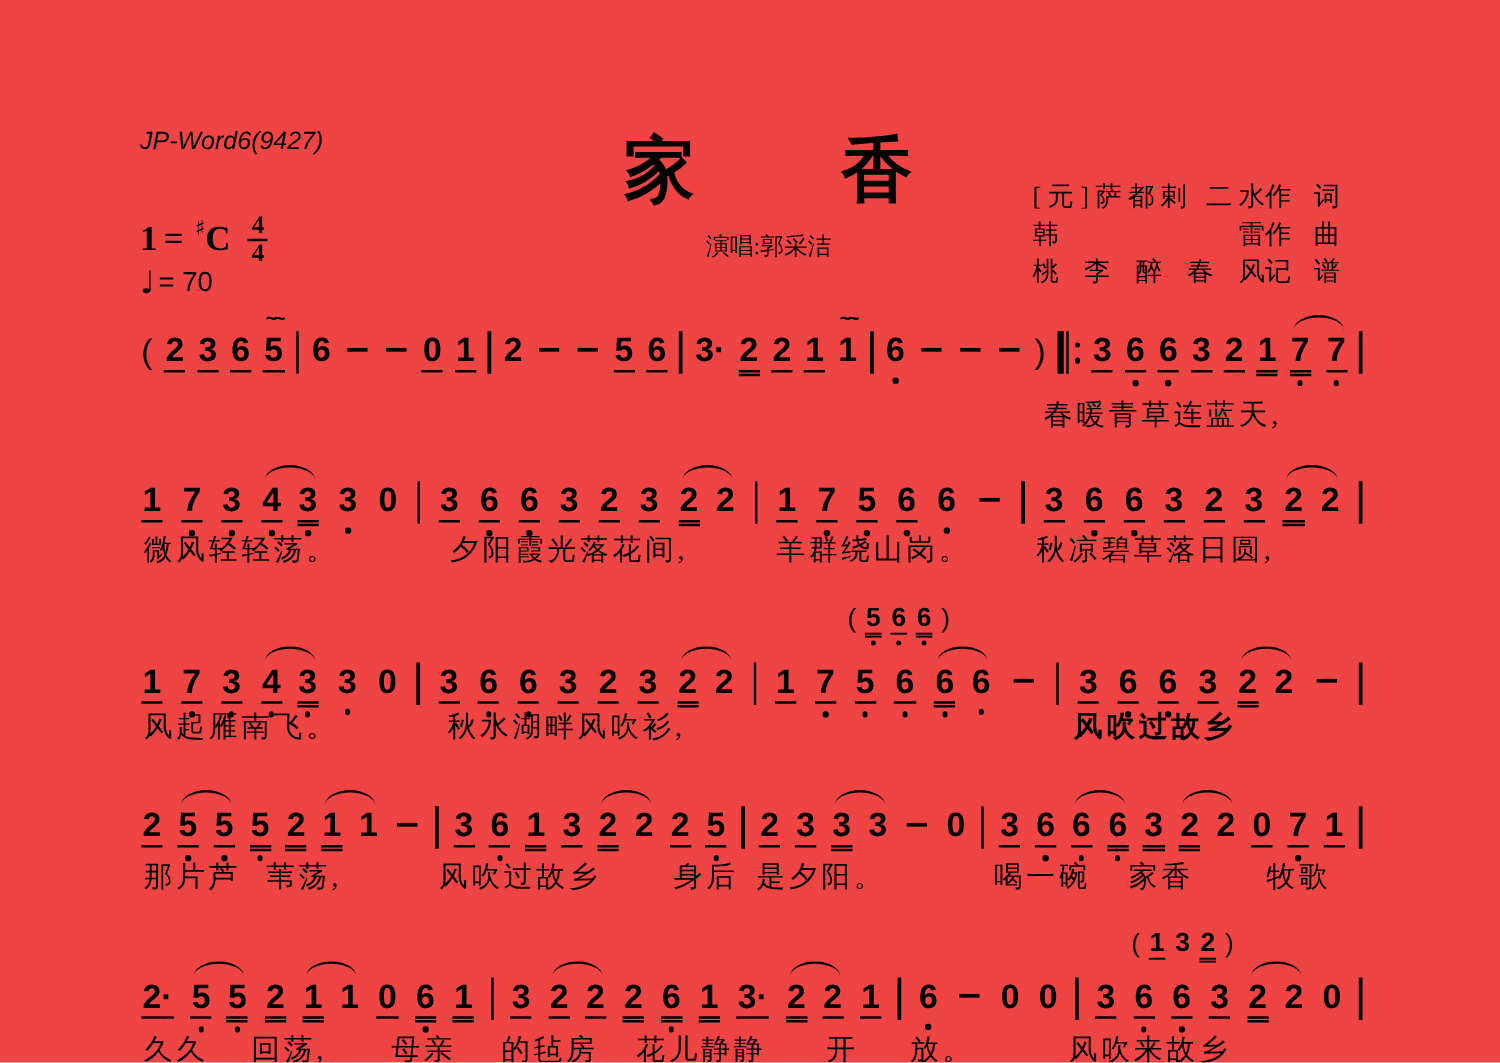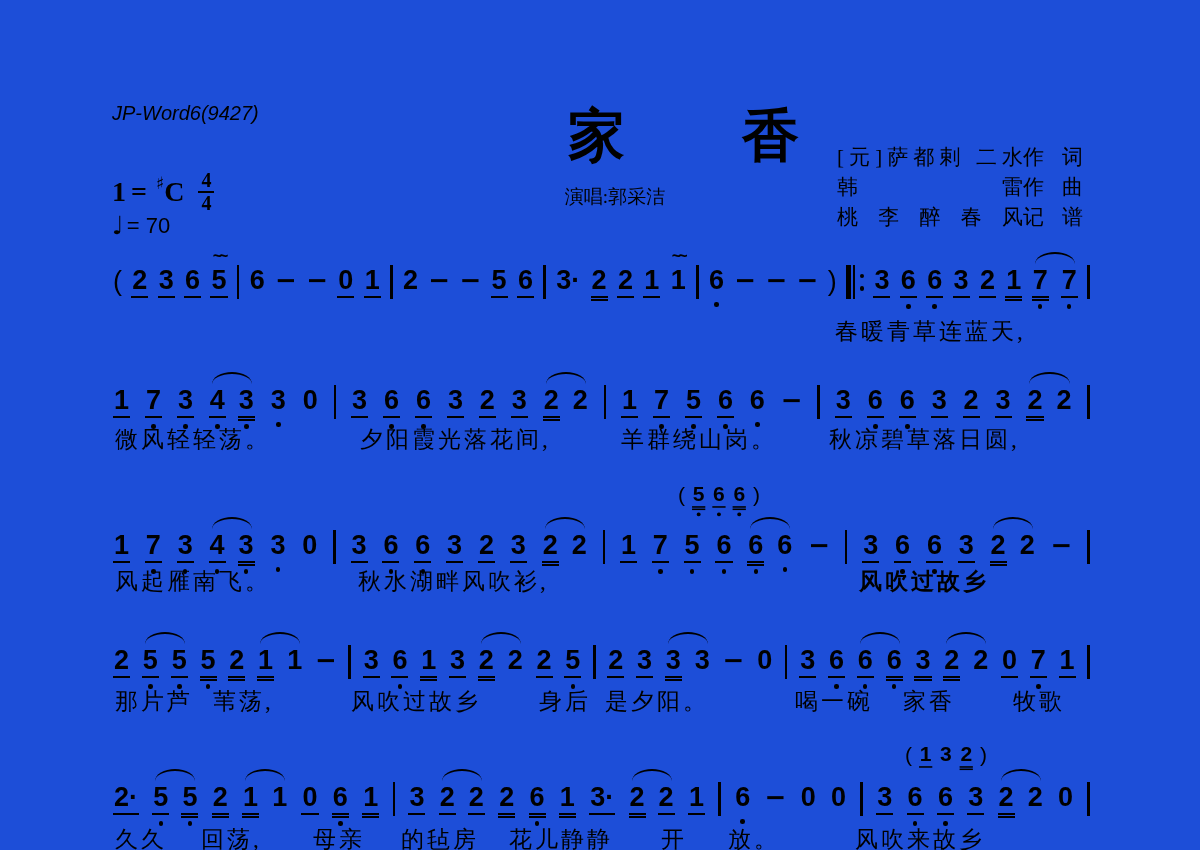--- a/index.html
+++ b/index.html
@@ -1,26 +1,26 @@
 <!DOCTYPE html>
 <html><head>
 <meta charset="utf-8">
 <style>
   html,body{margin:0;padding:0;background:#fff}
   body{width:1200px;height:850px;position:relative;font-family:"Liberation Sans",sans-serif;color:#000}
-  .sheet{position:absolute;inset:0;background:#1d4ed8;overflow:hidden}
+  .sheet{position:absolute;inset:0;background:#ef4444;overflow:hidden}
 
   .watermark{position:absolute;left:112px;top:102px;font:italic 20px "Liberation Sans",sans-serif}
-  .title{position:absolute;left:430px;top:98px;width:370px;text-align:right;
+  .title{position:absolute;left:430px;top:98px;width:370px;text-align:center;
          font:bold 57px "Liberation Serif",serif;white-space:pre;letter-spacing:1px}
   .subtitle{position:absolute;left:430px;top:184px;width:370px;text-align:center;
             font:19px "Liberation Serif",serif}
 
   .credits{position:absolute;left:826px;top:142px;width:268px;font:21px "Liberation Serif",serif}
-  .crow{display:flex;justify-content:center;line-height:30px}
+  .crow{display:flex;justify-content:flex-start;line-height:30px}
   .cname{width:186px;text-align:justify;text-align-last:justify}
   .crole{width:60px;text-align:justify;text-align-last:justify}
 
   .keysig{position:absolute;left:112px;top:170px;display:flex;align-items:center;
           font:bold 28px "Liberation Serif",serif}
   .keysig .sharp{font-family:"DejaVu Sans",sans-serif;font-size:17px;position:relative;top:-9px;margin-left:4px}
   .frac{display:inline-flex;flex-direction:column;align-items:center;margin-left:14px;
         font:bold 20px "Liberation Serif",serif;line-height:21px}
   .frac .num{border-bottom:2px solid #000;padding:0 3px}
   .frac .den{padding:0 3px}

